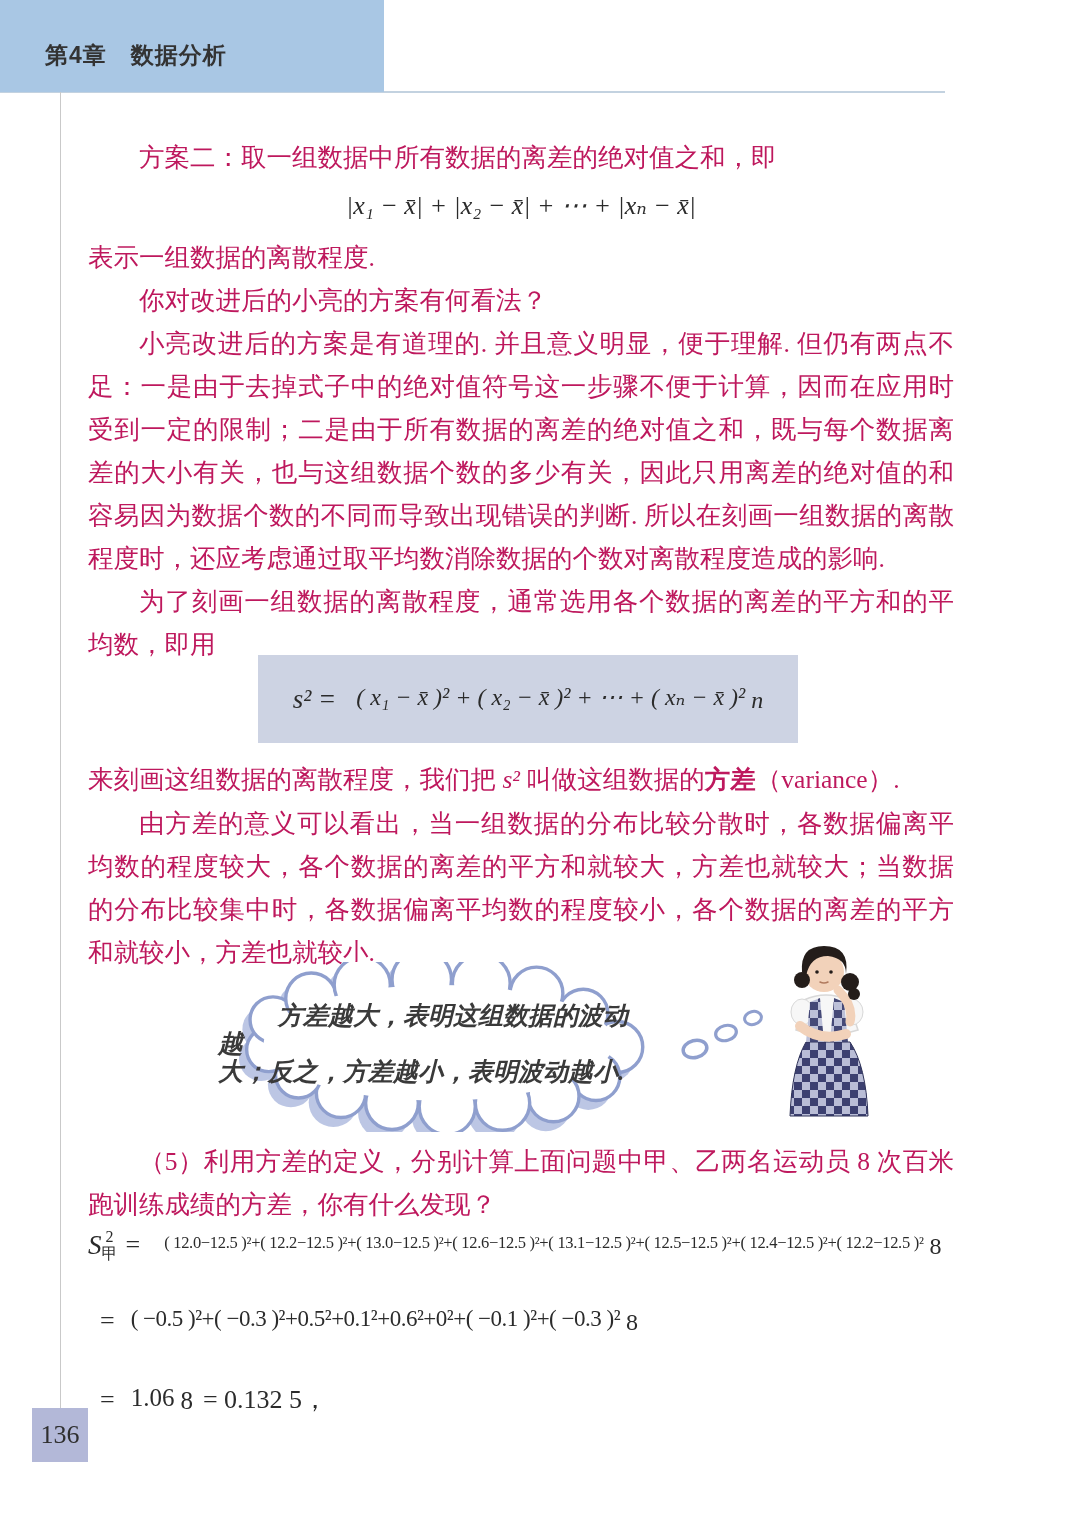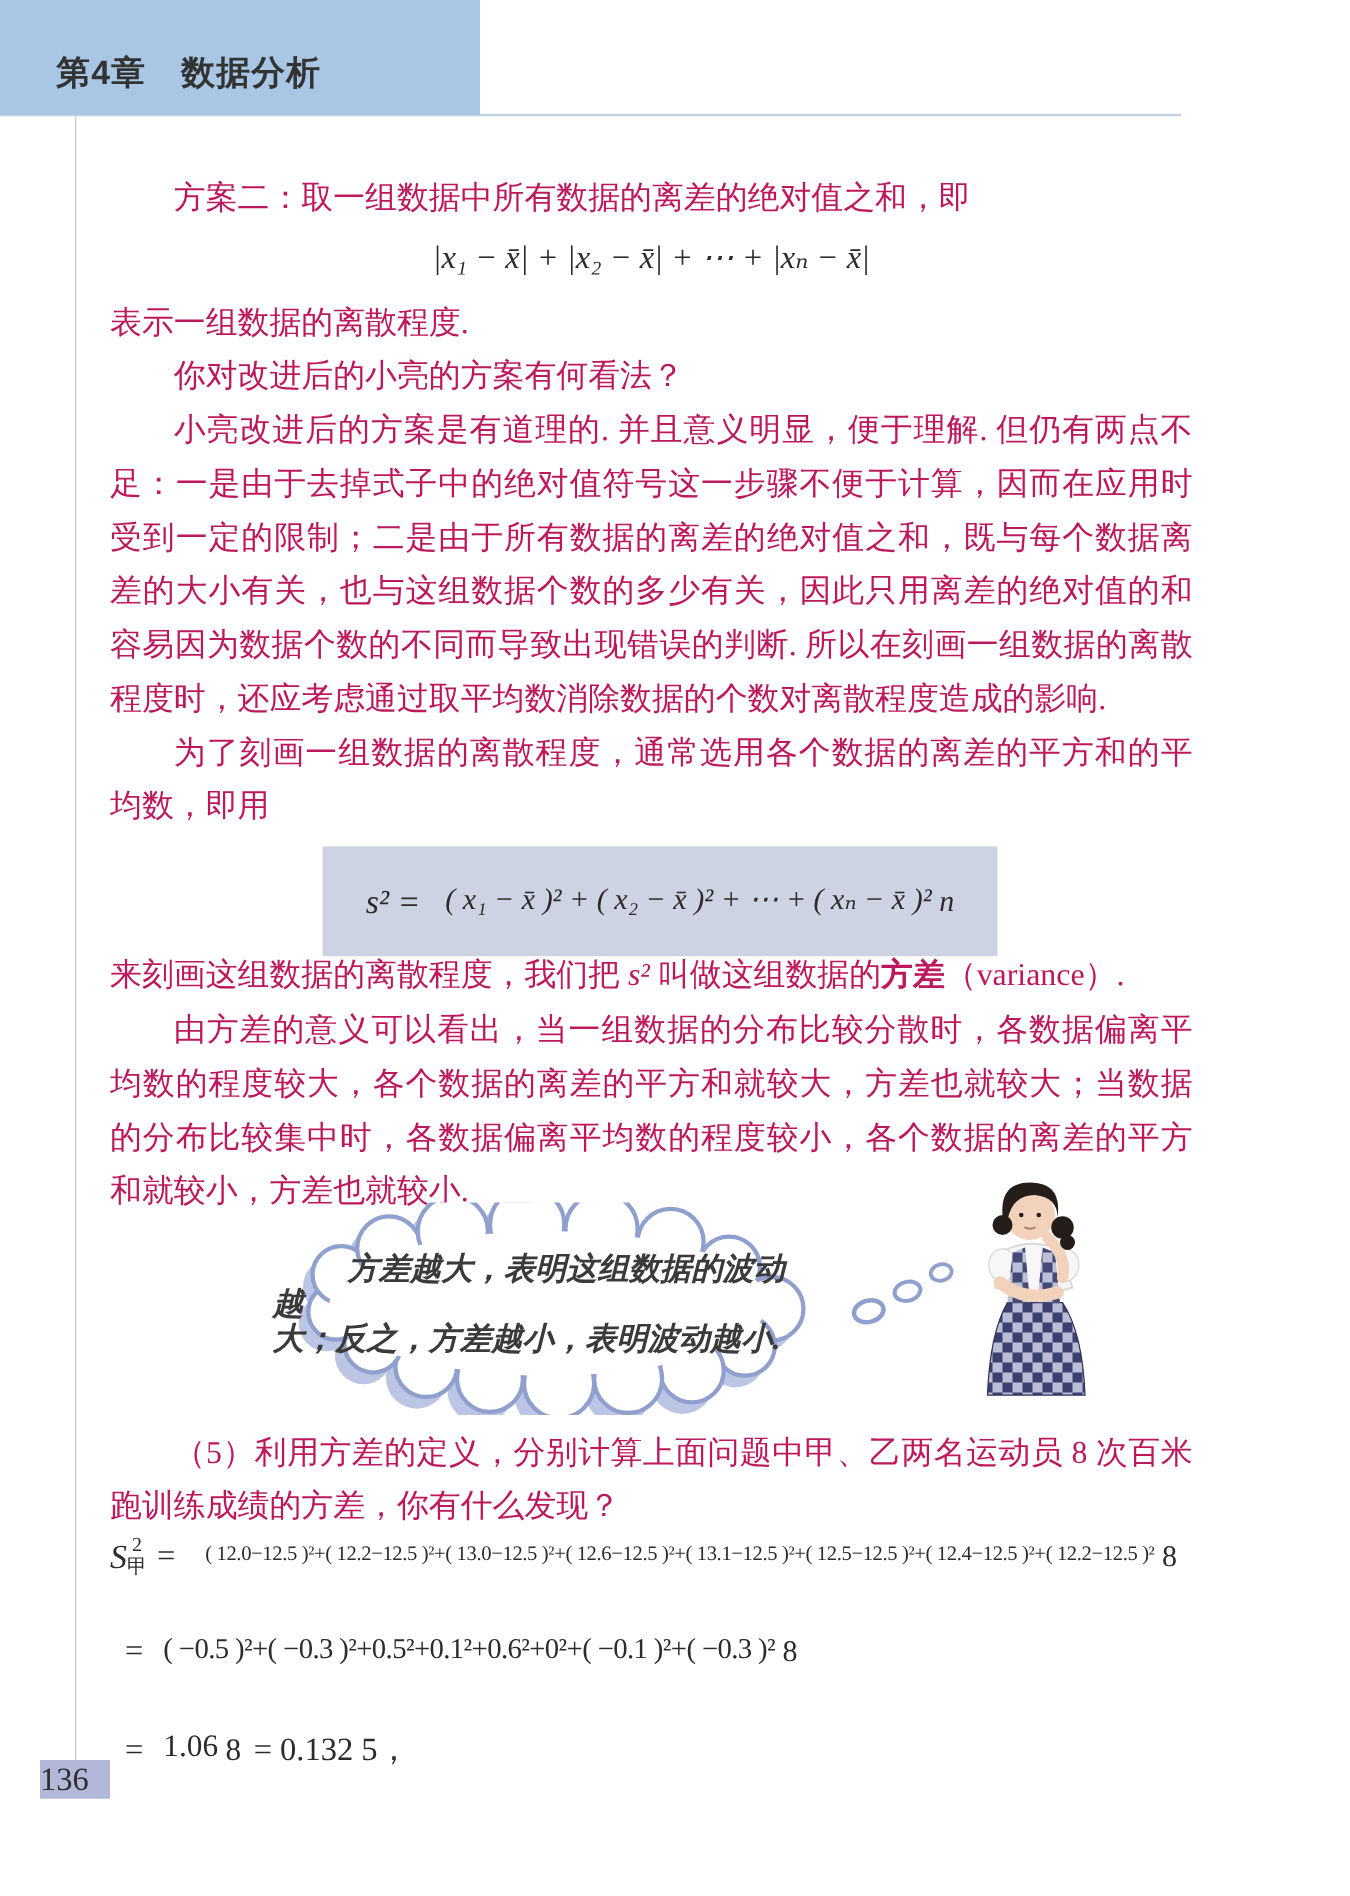--- a/index.html
+++ b/index.html
@@ -2,35 +2,35 @@
 <html><head>
 <meta charset="utf-8">
 <style>
   html,body{margin:0;padding:0;background:#ffffff;}
   .page{position:relative;width:1080px;height:1517px;background:#ffffff;overflow:hidden;
         font-family:"Liberation Serif","DejaVu Serif",serif;color:#2b2b2b;}
   
   .header-band{position:absolute;left:0;top:0;width:384px;height:92px;background:#a9c7e4;}
   .header-rule{position:absolute;left:0;top:91px;width:945px;height:2px;background:#c3d2e0;}
   .chapter-title{position:absolute;left:45px;top:40px;font-family:"Liberation Sans","DejaVu Sans",sans-serif;
-        font-weight:bold;font-size:27px;color:#333;letter-spacing:1px;z-index:2;}
+        font-weight:bold;font-size:23px;color:#333;letter-spacing:1px;z-index:2;}
   
   .left-rule{position:absolute;left:60px;top:92px;width:1px;height:1316px;background:#c9c9c9;}
-  .pagenum-box{position:absolute;left:32px;top:1408px;width:56px;height:31px;background:#b3b8d8;
-        display:flex;align-items:center;font-size:26px;color:#2f2f2f;}
+  .pagenum-box{position:absolute;left:32px;top:1408px;width:56px;height:54px;background:#b3b8d8;
+        display:flex;align-items:center;justify-content:center;font-size:26px;color:#2f2f2f;}
   
   .para{position:absolute;left:88px;width:866px;font-size:25.5px;line-height:43px;
         text-align:justify;text-justify:inter-ideograph;color:#be185d;}
   .indent{text-indent:2em;}
   .center-formula{position:absolute;left:88px;width:866px;text-align:center;
         font-size:26px;font-style:italic;color:#2b2b2b;}
   .bold{font-weight:bold;font-style:normal;}
   .mi{font-style:italic;}
   
-  .variance-box{position:absolute;left:258px;top:677px;width:540px;height:88px;background:#cdd3e3;
+  .variance-box{position:absolute;left:258px;top:655px;width:540px;height:88px;background:#cdd3e3;
         display:flex;align-items:center;justify-content:center;gap:14px;font-style:italic;}
   .vb-lhs{font-size:27px;}
   .frac{display:inline-flex;flex-direction:row;align-items:center;vertical-align:middle;}
   .frac .num{padding:0 6px 4px 6px;}
   .frac .den{padding-top:3px;}
   .frac .bar{align-self:stretch;height:0;border-top:2px solid #3a3a3a;}
   .variance-box .num,.variance-box .den{font-size:24px;}
   
   .bubble-svg{position:absolute;left:192px;top:962px;}
   .bubble-text{position:absolute;left:218px;top:1002px;width:424px;font-size:25px;line-height:28px;

